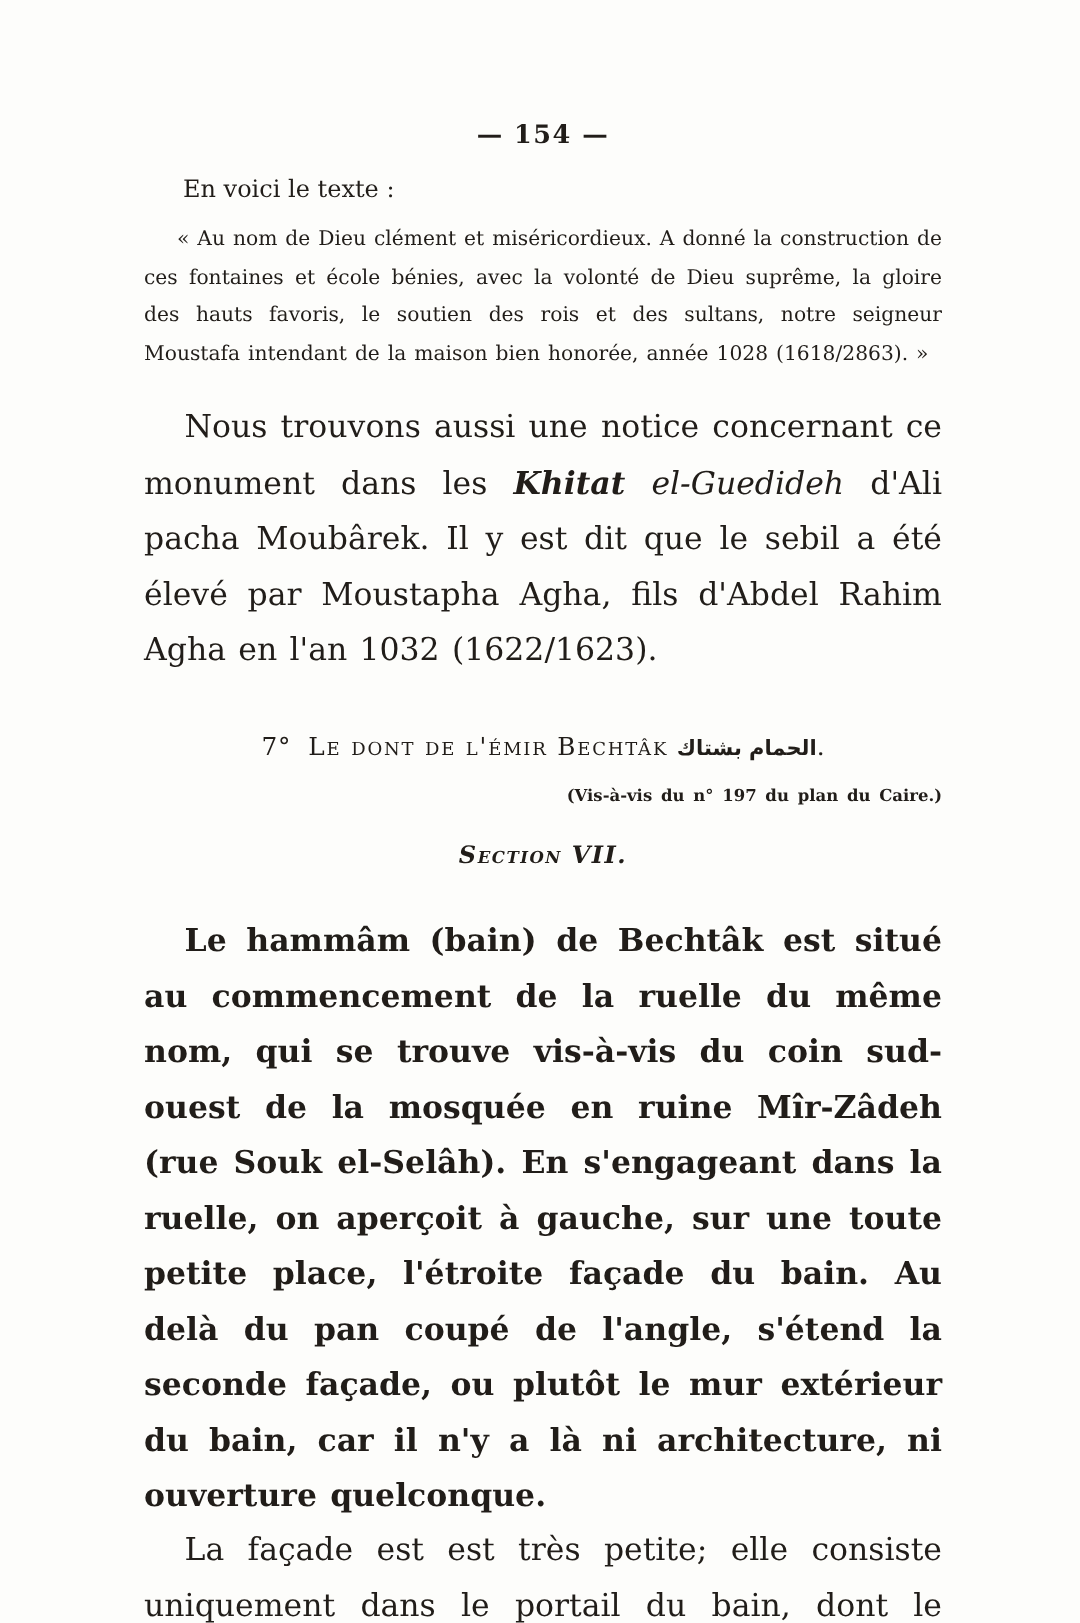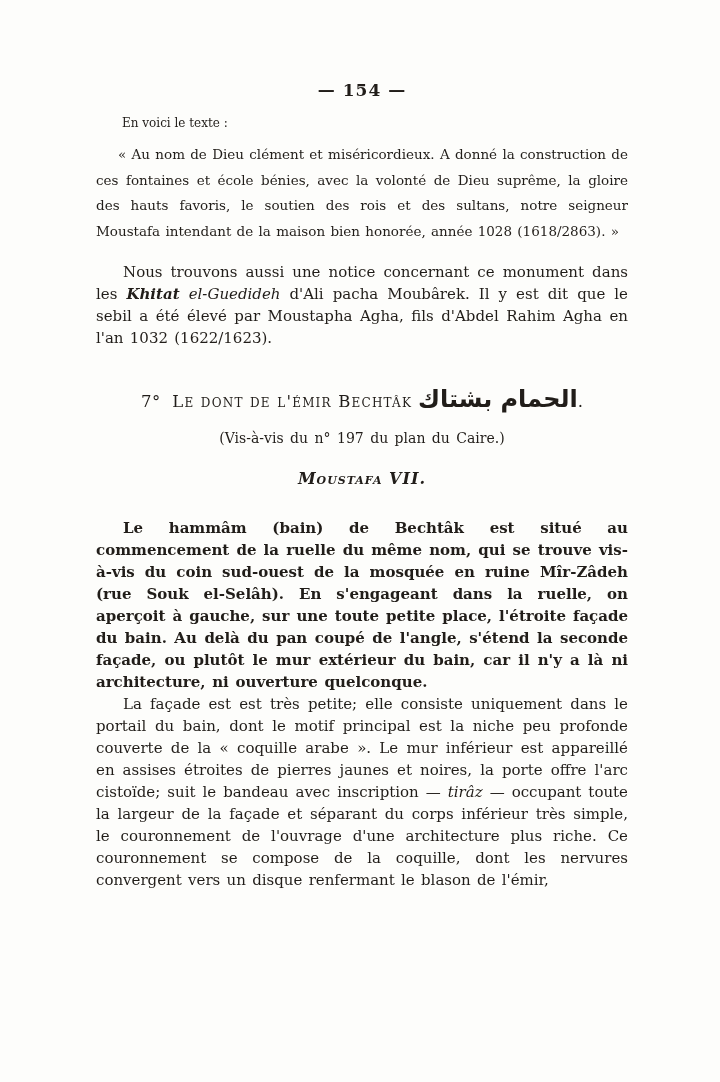--- a/index.html
+++ b/index.html
@@ -22,21 +22,21 @@
     padding: 80px 92px 0 96px;
   }
   .pageno {
     text-align: center;
     font-size: 17px;
     font-weight: bold;
     letter-spacing: 1px;
   }
   .intro {
     margin: 16px 0 0 0;
-    font-size: 12px;
+    font-size: 16px;
     text-indent: 26px;
   }
   .arabic-block {
     margin-top: 8px;
     font-family: "DejaVu Sans", sans-serif;
     font-weight: bold;
     font-size: 19px;
     line-height: 41px;
   }
   .ar-line {
@@ -46,50 +46,50 @@
   .quote {
     margin: 12px 0 0 0;
     font-size: 13.5px;
     line-height: 25.5px;
     text-align: justify;
     text-indent: 22px;
     word-spacing: 1px;
   }
   .bodypara {
     margin: 0;
-    font-size: 15px;
-    line-height: 22px;
+    font-size: 21px;
+    line-height: 37px;
     text-align: justify;
     text-indent: 27px;
     word-spacing: 1.5px;
   }
   .notice { margin-top: 17px; }
   .p1 { margin-top: 29px; font-weight: bold; }
   .bi { font-style: italic; font-weight: bold; }
   .it { font-style: italic; }
   .section-heading {
     margin: 36px 0 0 0;
     text-align: center;
     font-size: 16.5px;
     font-weight: normal;
     letter-spacing: 0.5px;
   }
   .sc { font-variant: small-caps; letter-spacing: 1.2px; }
   .ar-inline {
     font-family: "DejaVu Sans", sans-serif;
     font-weight: bold;
-    font-size: 24px;
+    font-size: 14px;
     direction: rtl;
     unicode-bidi: embed;
   }
   .loc-note {
     margin-top: 17px;
-    text-align: center;
-    font-size: 14px;
-    font-weight: normal;
+    text-align: right;
+    font-size: 11px;
+    font-weight: bold;
     word-spacing: 2px;
   }
   .plate {
     margin-top: 23px;
     text-align: center;
     font-size: 16px;
     font-style: italic;
     font-variant: small-caps;
     font-weight: bold;
     letter-spacing: 1px;
@@ -111,20 +111,20 @@
 
 
   <p class="quote">« Au nom de Dieu clément et miséricordieux. A donné la construction de ces fontaines et école bénies, avec la volonté de Dieu suprême, la gloire des hauts favoris, le soutien des rois et des sultans, notre seigneur Moustafa intendant de la maison bien honorée, année 1028 (1618/2863). »</p>
 
   <p class="bodypara notice"><span>Nous trouvons aussi une notice concernant ce monument dans les </span><span class="bi">Khitat</span><span class="it"> el-Guedideh</span><span> d'Ali pacha Moubârek. Il y est dit que le sebil a été élevé par Moustapha Agha, fils d'Abdel Rahim Agha en l'an 1032 (1622/1623).</span></p>
 
   <h2 class="section-heading"><span>7°</span>&nbsp;&nbsp;<span class="sc">Le dont de l'émir Bechtâk</span> <span class="ar-inline">الحمام بشتاك</span><span>.</span></h2>
 
   <div class="loc-note">(Vis-à-vis du n° 197 du plan du Caire.)</div>
 
-  <div class="plate">Moustafa VII.</div>
+  <div class="plate">Section VII.</div>
 
 
   <p class="bodypara p1">Le hammâm (bain) de Bechtâk est situé au commencement de la ruelle du même nom, qui se trouve vis-à-vis du coin sud-ouest de la mosquée en ruine Mîr-Zâdeh (rue Souk el-Selâh). En s'engageant dans la ruelle, on aperçoit à gauche, sur une toute petite place, l'étroite façade du bain. Au delà du pan coupé de l'angle, s'étend la seconde façade, ou plutôt le mur extérieur du bain, car il n'y a là ni architecture, ni ouverture quelconque.</p>
 
   <p class="bodypara"><span>La façade est est très petite; elle consiste uniquement dans le portail du bain, dont le motif principal est la niche peu profonde couverte de la « coquille arabe ». Le mur inférieur est appareillé en assises étroites de pierres jaunes et noires, la porte offre l'arc cistoïde; suit le bandeau avec inscription — </span><span class="it">tirâz</span><span> — occupant toute la largeur de la façade et séparant du corps inférieur très simple, le couronnement de l'ouvrage d'une architecture plus riche. Ce couronnement se compose de la coquille, dont les nervures convergent vers un disque renfermant le blason de l'émir,</span></p>
 
 </div>
 
 </body></html>

